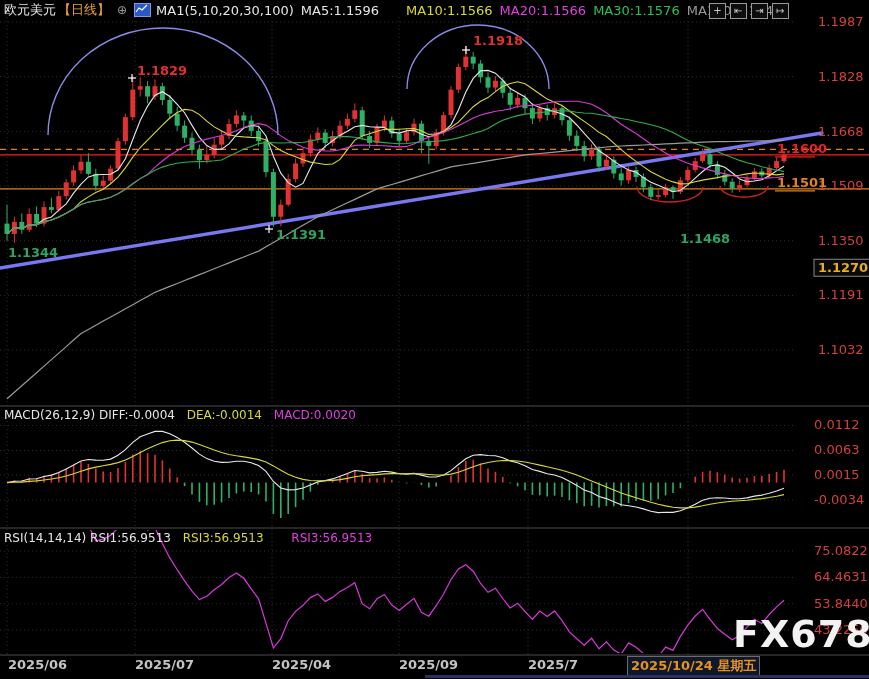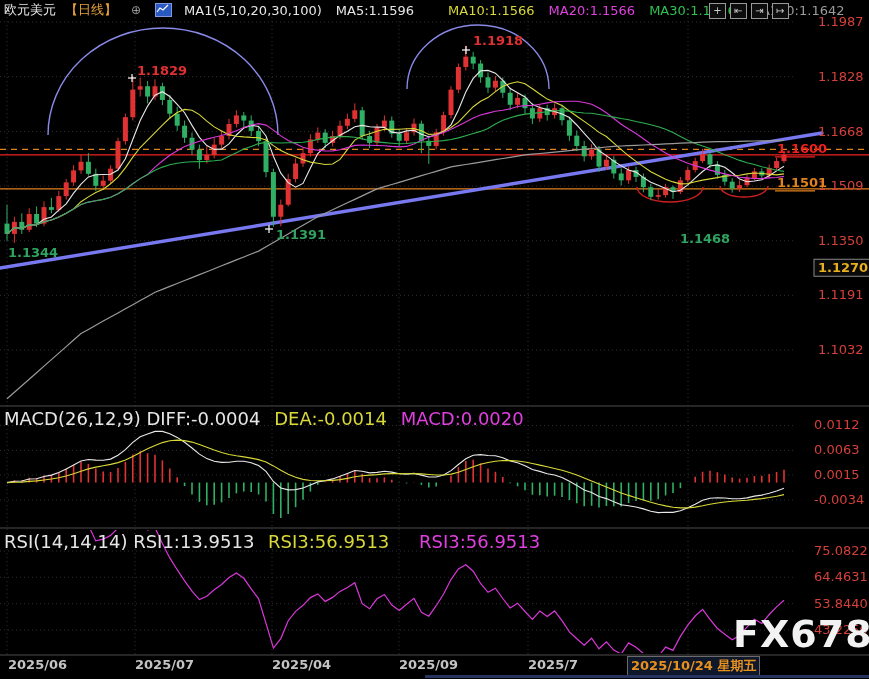--- a/index.html
+++ b/index.html
@@ -1,29 +1,29 @@
 <!DOCTYPE html>
 <html><head>
 <meta charset="utf-8">
 <style>
   html,body{margin:0;padding:0;background:#000;}
   #app{position:relative;width:869px;height:679px;background:#000;overflow:hidden;
        font-family:"DejaVu Sans",sans-serif;}
   #chart-svg{position:absolute;left:0;top:0;}
   .toolbar{position:absolute;left:4px;top:2px;height:16px;display:flex;align-items:center;
-           gap:14px;font-size:13px;white-space:nowrap;z-index:5;}
+           gap:7px;font-size:13px;white-space:nowrap;z-index:5;}
   .tb-white{color:#e6e6e6;} .tb-yellow{color:#d8d838;margin-left:20px;} .tb-magenta{color:#e040e0;}
   .tb-green{color:#2fc050;} .tb-gray{color:#9a9a9a;} .tb-orange{color:#e8a23c;}
   .tb-plus{color:#9a9a9a;font-size:12px;}
   .mini-chart-icon{display:inline-block;width:15px;height:12px;background:#2b59c3;border:1px solid #7e9be0;
         position:relative;}
   .toolbar-icons{position:absolute;right:80px;top:3px;display:flex;gap:4px;z-index:5;}
   .tb-icon{width:15px;height:14px;border:1px solid #999;background:#0d0d0d;color:#ccc;
            font-size:10px;line-height:13px;text-align:center;cursor:pointer;}
-  .panel-header{position:absolute;left:4px;font-size:18px;white-space:nowrap;z-index:4;}
+  .panel-header{position:absolute;left:4px;font-size:12px;white-space:nowrap;z-index:4;}
   .xaxis{position:absolute;left:0;top:656px;width:869px;height:17px;font-size:13px;
          font-weight:bold;color:#c4c4c4;z-index:4;}
   .xlabel{position:absolute;top:1px;}
   .xhighlight{position:absolute;top:0;color:#e8921e;background:#0f172a;border:1px solid #6b6b6b;
               padding:0 3px;font-weight:bold;}
   .watermark{position:absolute;left:733px;top:612px;font-size:38px;font-weight:bold;
              color:#f2f2f2;letter-spacing:1px;z-index:3;}
   .scrollstrip{position:absolute;left:425px;top:675px;width:444px;height:3px;background:#26335f;z-index:4;}
 </style>
 </head>
@@ -462,21 +462,21 @@
     <div class="tb-icon">↦</div>
   </div>
 
   <div class="panel-header" style="top:408px;">
     <span class="tb-white">MACD(26,12,9) DIFF:-0.0004</span>
     <span class="tb-yellow" style="margin-left:8px;">DEA:-0.0014</span>
     <span class="tb-magenta" style="margin-left:8px;">MACD:0.0020</span>
   </div>
 
   <div class="panel-header" style="top:531px;">
-    <span class="tb-white">RSI(14,14,14) RSI1:13.9513</span>
+    <span class="tb-white">RSI(14,14,14) RSI1:56.9513</span>
     <span class="tb-yellow" style="margin-left:8px;">RSI3:56.9513</span>
     <span class="tb-magenta" style="margin-left:24px;">RSI3:56.9513</span>
   </div>
 
   <div class="xaxis" id="xaxis">
       <span class="xlabel" style="left: 8px;">2025/06</span>
       <span class="xlabel" style="left: 135px;">2025/07</span>
       <span class="xlabel" style="left: 272px;">2025/04</span>
       <span class="xlabel" style="left: 399px;">2025/09</span>
       <span class="xlabel" style="left: 528px;">2025/7</span>

